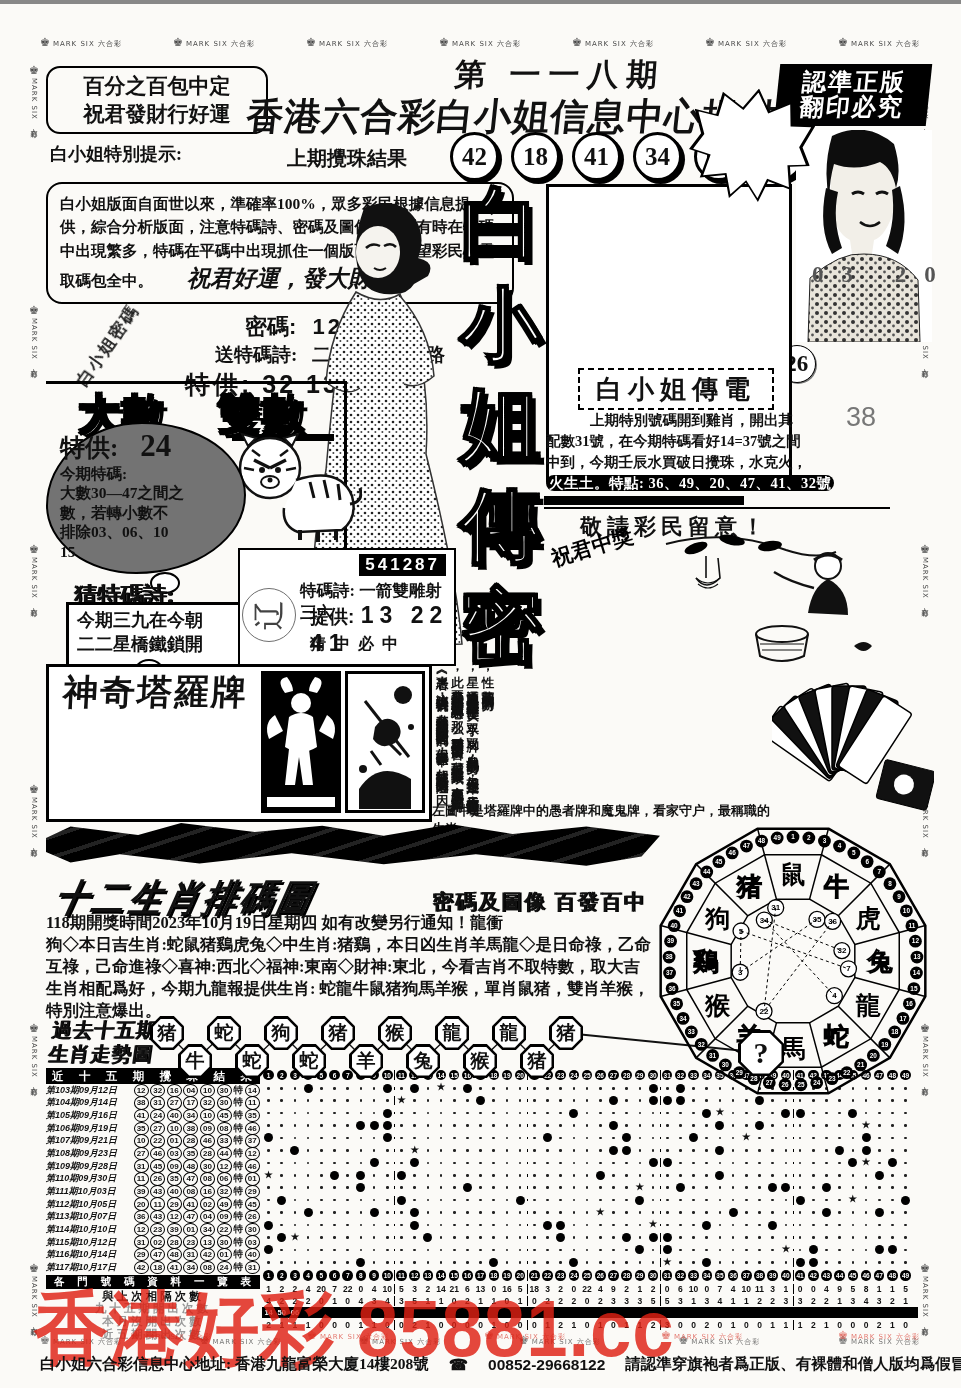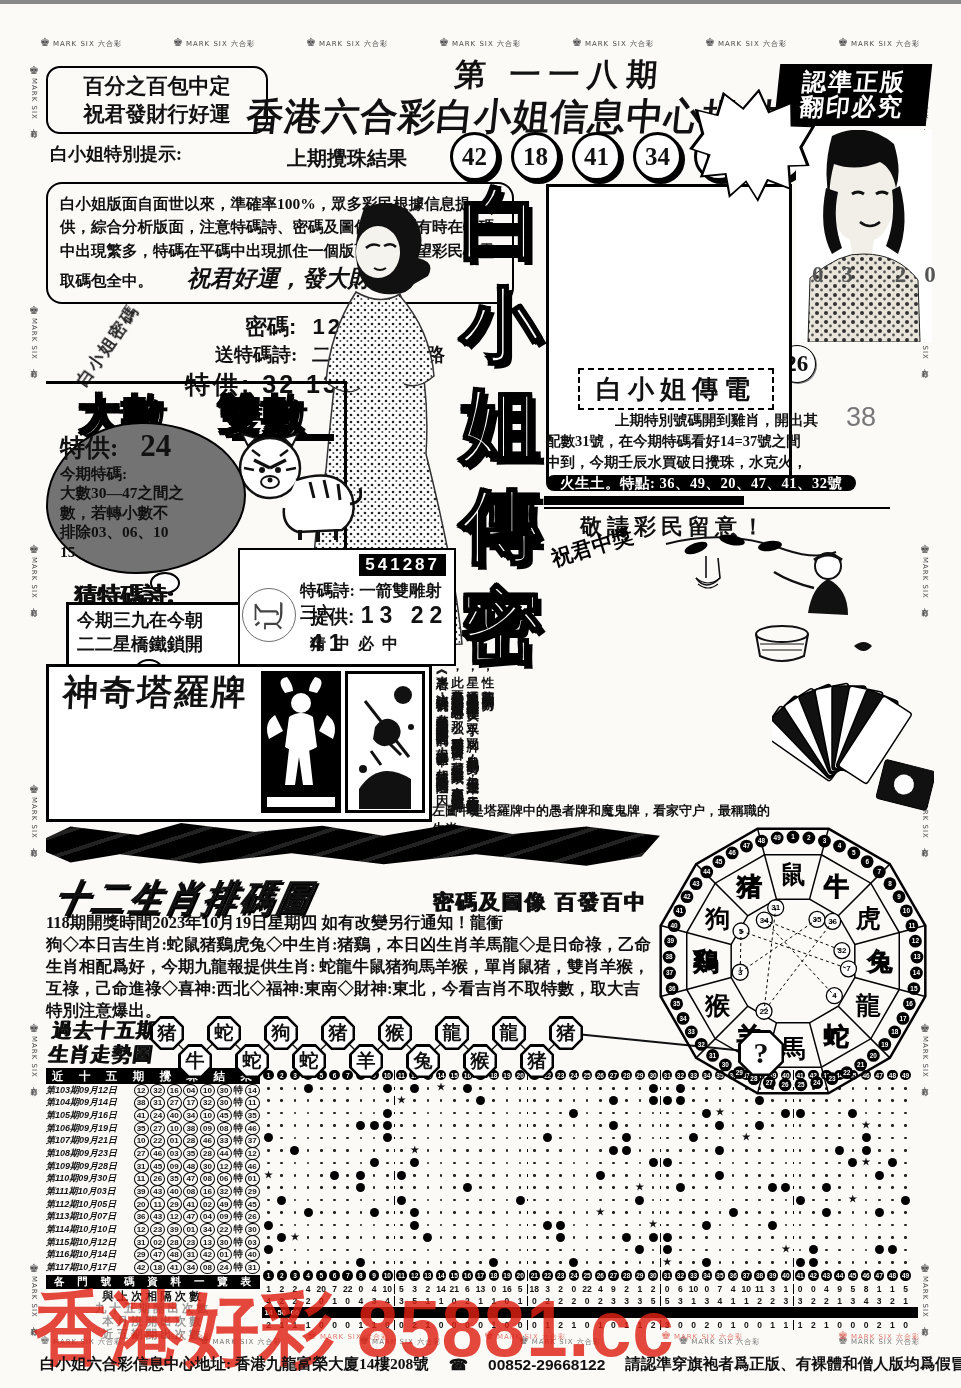--- a/index.html
+++ b/index.html
@@ -59,22 +59,22 @@
   #provide-line .lab{font-size:29px;font-weight:900;filter:blur(.4px);}
   #provide-line .circ{width:36px;height:36px;font-size:23px;border-width:1.5px;box-shadow:1px 1px 0 #777;}
   #right-box-bar{left:546px;top:440px;width:240px;height:16px;background:#000;}
   #right-box-smear{left:556px;top:458px;width:200px;height:16px;background:#111;filter:blur(2px);opacity:.8;clip-path:polygon(0 40%,10% 10%,25% 50%,40% 15%,55% 55%,70% 10%,85% 45%,100% 20%,95% 90%,5% 85%);}
   
   #photo-nums{left:812px;top:258px;font-size:23px;font-weight:bold;color:#555;letter-spacing:18px;z-index:5;filter:blur(.4px);}
   
   #cd-title{left:578px;top:364px;width:192px;height:38px;border:2px dashed #000;display:flex;align-items:center;justify-content:center;
     font-size:26px;font-weight:900;letter-spacing:6px;background:#fff;z-index:3;}
   #cd-par{left:546px;top:406px;width:344px;font-size:14.5px;font-weight:bold;line-height:1.45;z-index:3;}
-  #cd-par .ind{padding-left:69px;}
-  #cd-par .hl{background:#000;color:#fff;border-radius:8px;padding:0 14px;font-weight:900;letter-spacing:.5px;}
+  #cd-par .ind{padding-left:44px;}
+  #cd-par .hl{background:#000;color:#fff;border-radius:8px;padding:0 3px;font-weight:900;letter-spacing:.5px;}
   #cd-bar{left:544px;top:492px;width:200px;height:9px;background:#000;}
   #cd-line{left:544px;top:503px;width:346px;height:2px;background:#000;}
   #cd-notice{left:580px;top:508px;font-size:22px;font-weight:900;letter-spacing:5px;}
   #side-38{left:846px;top:398px;font-size:27px;color:#777;font-family:"Liberation Sans",sans-serif;}
   
   #sec-hline{left:46px;top:377px;width:300px;height:2.5px;background:#000;}
   #sec-vline{left:344px;top:377px;width:2.5px;height:168px;background:#000;}
   #danshu{left:78px;top:382px;font-size:42px;font-weight:900;letter-spacing:2px;}
   #shuangshu{left:218px;top:382px;font-size:42px;font-weight:900;letter-spacing:2px;}
   .hbar{position:absolute;height:7px;background:#000;}
@@ -433,22 +433,22 @@
       <rect x="108" y="96" width="52" height="40" rx="3" transform="rotate(14 130 116)" fill="#111" stroke="#000"></rect>
       <circle cx="132" cy="116" r="10" fill="#fff" transform="rotate(14 130 116)"></circle>
     </svg>
 
   <div id="banner" class="abs"></div>
   <div id="zod-heading" class="abs">十二生肖排碼圖</div>
   <div id="zod-slogan" class="abs">密碼及圖像 百發百中</div>
   <div id="zod-par" class="abs">
     <div class="c">118期開獎時間2023年10月19日星期四 如有改變另行通知！龍衝</div>
     <div>狗◇本日吉生肖:蛇鼠猪鷄虎兔◇中生肖:猪鷄，本日凶生肖羊馬龍◇是日命祿，乙命</div>
+    <div>互祿，己命進祿◇喜神:西北◇福神:東南◇財神:東北，今看吉肖不取特數，取大吉</div>
     <div>生肖相配爲好，今期九龍報提供生肖: 蛇龍牛鼠猪狗馬羊猴，單肖鼠猪，雙肖羊猴，</div>
-    <div>互祿，己命進祿◇喜神:西北◇福神:東南◇財神:東北，今看吉肖不取特數，取大吉</div>
     <div>特別注意爆出。</div>
   </div>
 
   <div id="trend-label" class="abs">
     <div>過去十五期</div>
     <div>生肖走勢圖</div>
   </div>
   <svg id="trend-svg" class="abs" width="660" height="68">
       <polyline points="17,21 45,49 74,21 102,49 131,21 159,49 188,21 216,49 245,21 273,49 302,21 330,49 359,21 387,49 416,21" fill="none" stroke="#111" stroke-width="1.3"></polyline>
       <line x1="416" y1="21" x2="605" y2="40" stroke="#111" stroke-width="2"></line>

